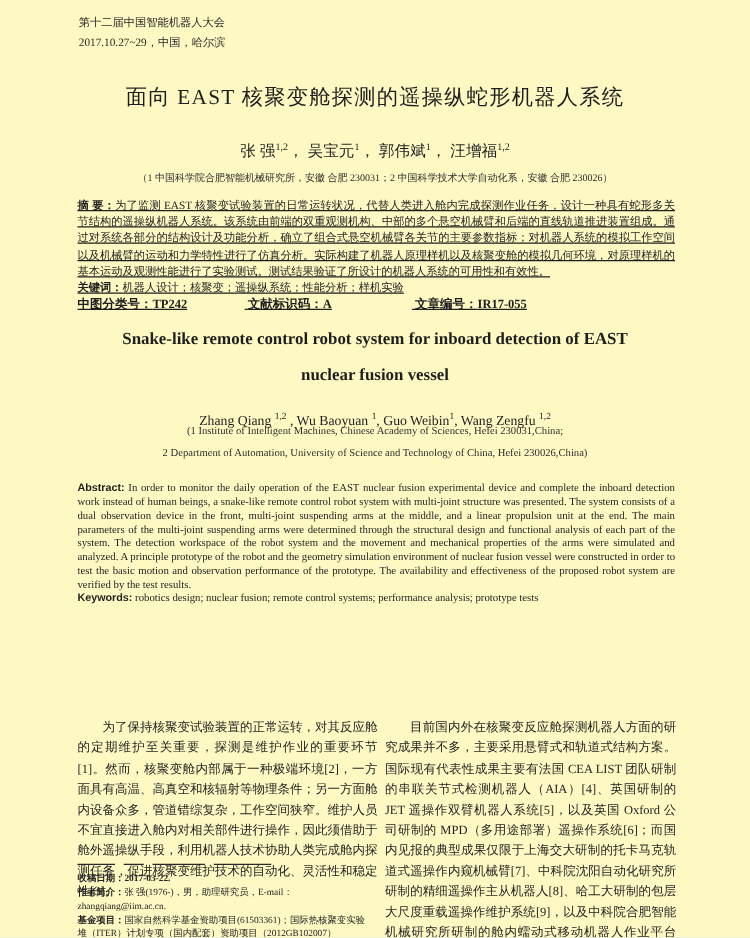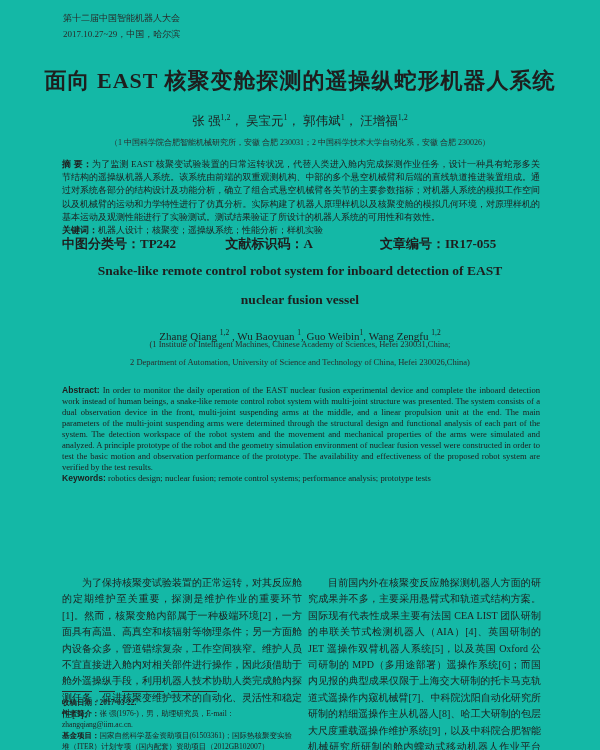--- a/index.html
+++ b/index.html
@@ -1,36 +1,36 @@
 <!DOCTYPE html>
 <html><head>
 <meta charset="utf-8">
 <style>
   html,body{margin:0;padding:0;background:#e8e7e4;}
   #page{
     position:relative;
     width:600px;height:750px;
-    background:#14b8a6;
+    background:#fef9c3;
     overflow:hidden;
     font-family:"Liberation Serif","DejaVu Serif",serif;
     color:#1e1e1e;
   }
   
   .conf-header{position:absolute;top:10px;left:63px;font-size:9px;line-height:16px;color:#2a2a2a;}
   
-  .title-cn{position:absolute;top:66px;left:0;width:600px;text-align:center;font-size:22px;font-weight:bold;letter-spacing:1px;}
+  .title-cn{position:absolute;top:66px;left:0;width:600px;text-align:center;font-size:17px;font-weight:normal;letter-spacing:1px;}
   
   .authors-cn{position:absolute;top:113px;left:0;width:600px;text-align:center;font-size:12.5px;}
   .authors-cn sup{font-size:8px;}
   .affil-cn{position:absolute;top:137px;left:0;width:600px;text-align:center;font-size:8px;color:#2c2c2c;}
   
   .abs-cn{position:absolute;top:158px;left:62px;width:478px;font-size:9px;line-height:13.2px;text-align:justify;}
-  .abs-cn p{margin:0;}
+  .abs-cn p{margin:0;text-decoration:underline;}
   .lbl{font-weight:bold;font-family:"Liberation Sans","DejaVu Sans",sans-serif;}
-  .clc-row{margin-top:2px;font-size:13px;}
+  .clc-row{margin-top:2px;font-size:10px;}
   .clc-pair1{margin-right:46px;}
   .clc-pair2{margin-right:64px;}
   
   .title-en{position:absolute;top:256px;left:0;width:600px;text-align:center;font-size:13.5px;font-weight:bold;line-height:29px;}
   .authors-en{position:absolute;top:328px;left:0;width:600px;text-align:center;font-size:11px;}
   .authors-en sup{font-size:7.5px;}
   .affil-en{position:absolute;top:336px;left:0;width:600px;text-align:center;font-size:8.5px;line-height:17.5px;color:#2c2c2c;}
   
   .abs-en{position:absolute;top:385px;left:62px;width:478px;font-size:8.6px;line-height:11px;text-align:justify;}
   .abs-en p{margin:0;}

